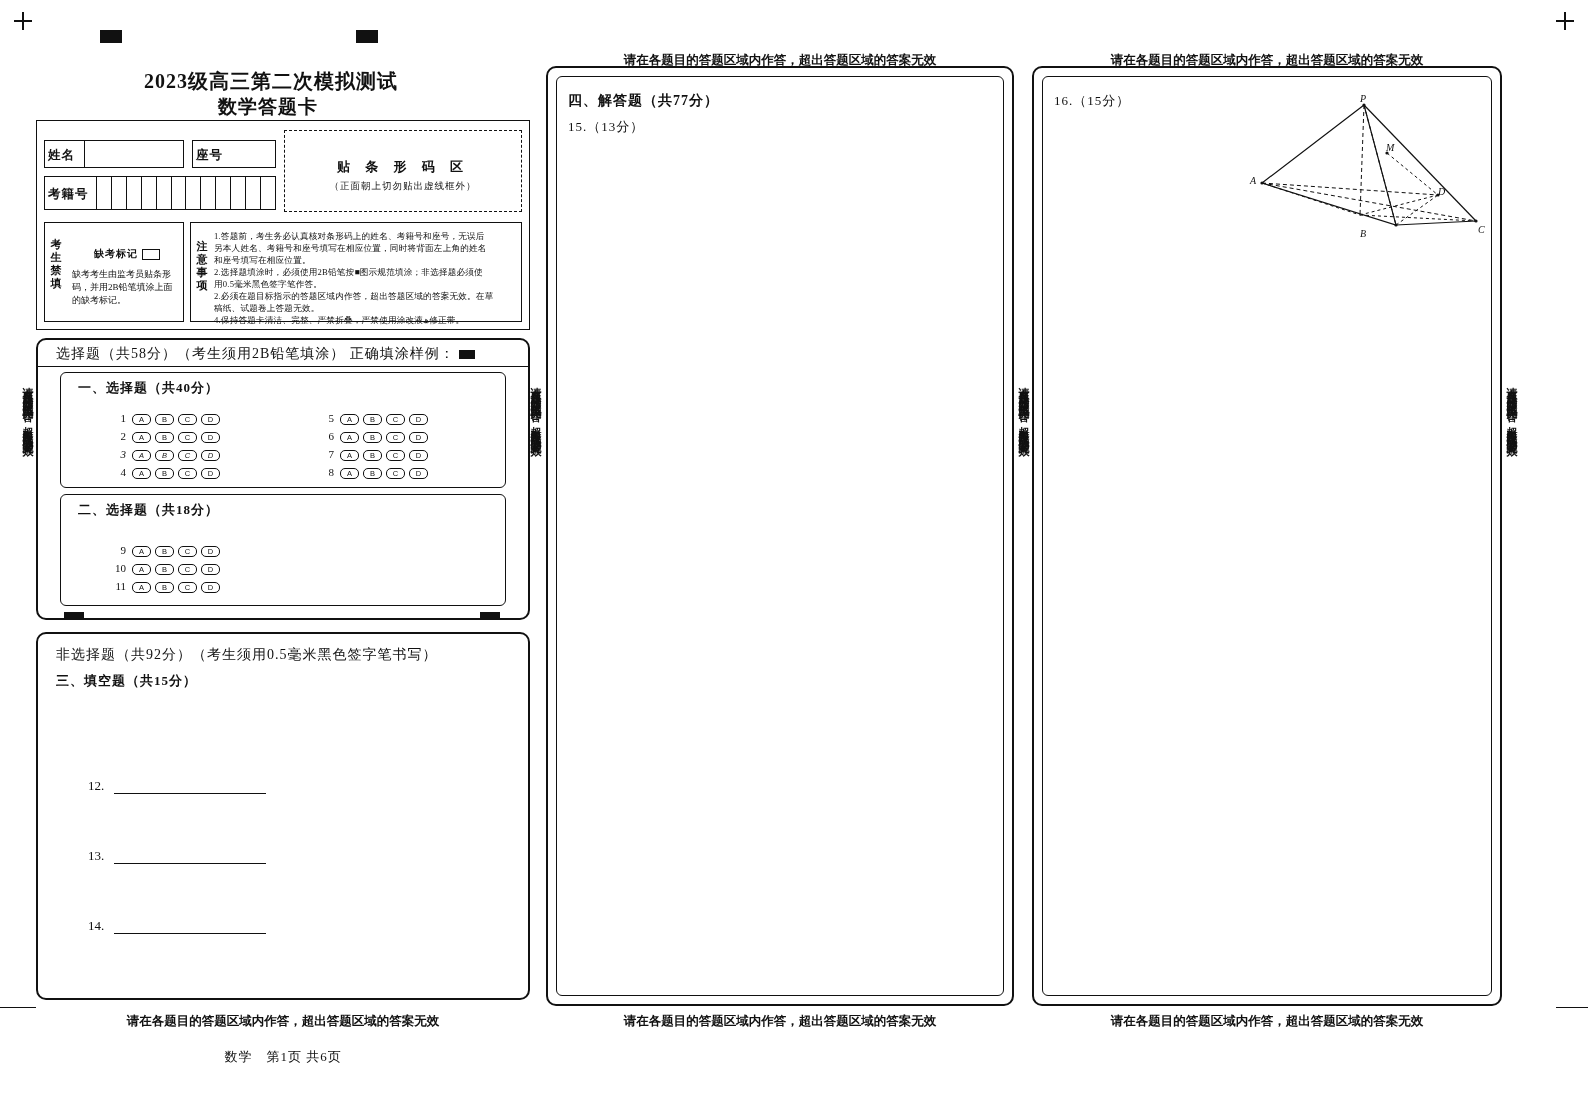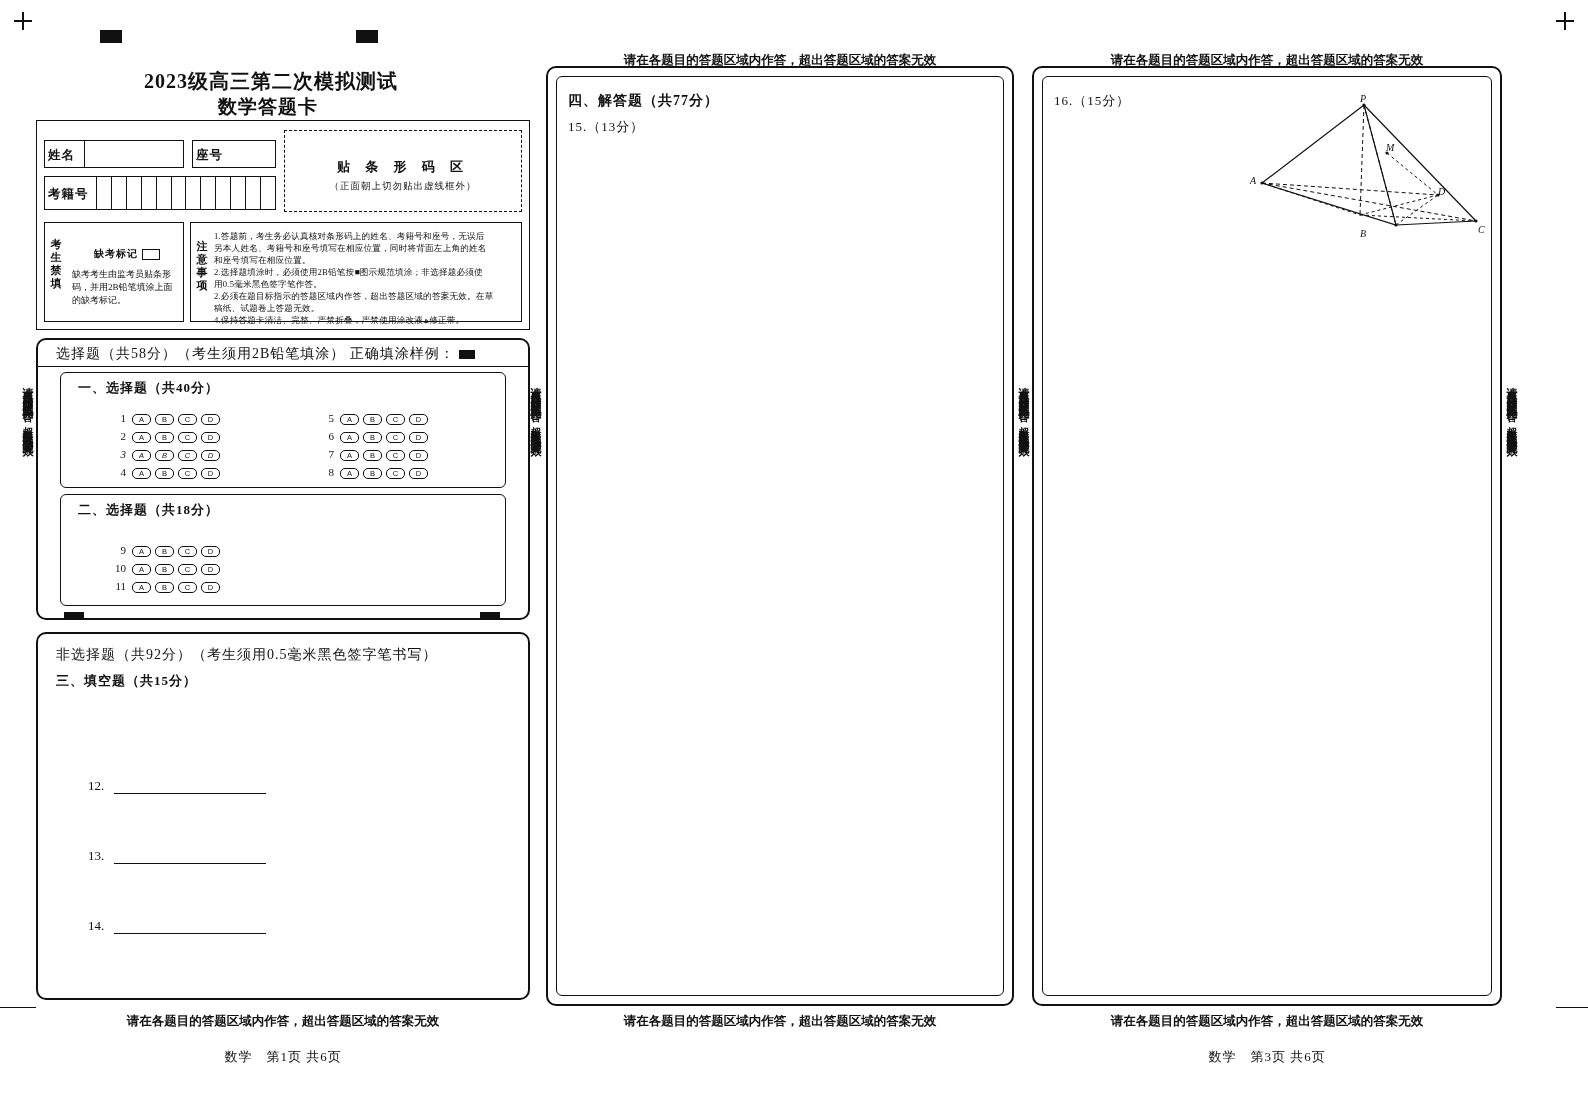--- a/index.html
+++ b/index.html
@@ -255,15 +255,14 @@
     <circle cx="157" cy="58" r="1.6" fill="#111"></circle>
   </svg>
   <div class="geolbl" style="left:1360px;top:93px;">P</div>
   <div class="geolbl" style="left:1386px;top:142px;">M</div>
   <div class="geolbl" style="left:1250px;top:175px;">A</div>
   <div class="geolbl" style="left:1438px;top:186px;">D</div>
   <div class="geolbl" style="left:1360px;top:228px;">B</div>
   <div class="geolbl" style="left:1478px;top:224px;">C</div>
 
   <div class="hint-bottom" style="left:1032px;top:1013px;width:470px;">请在各题目的答题区域内作答，超出答题区域的答案无效</div>
-  <div class="footer" style="left:1032px;top:1048px;width:470px;">数学　第3页 共6页</div>
 
 </div>
 
 </body></html>

